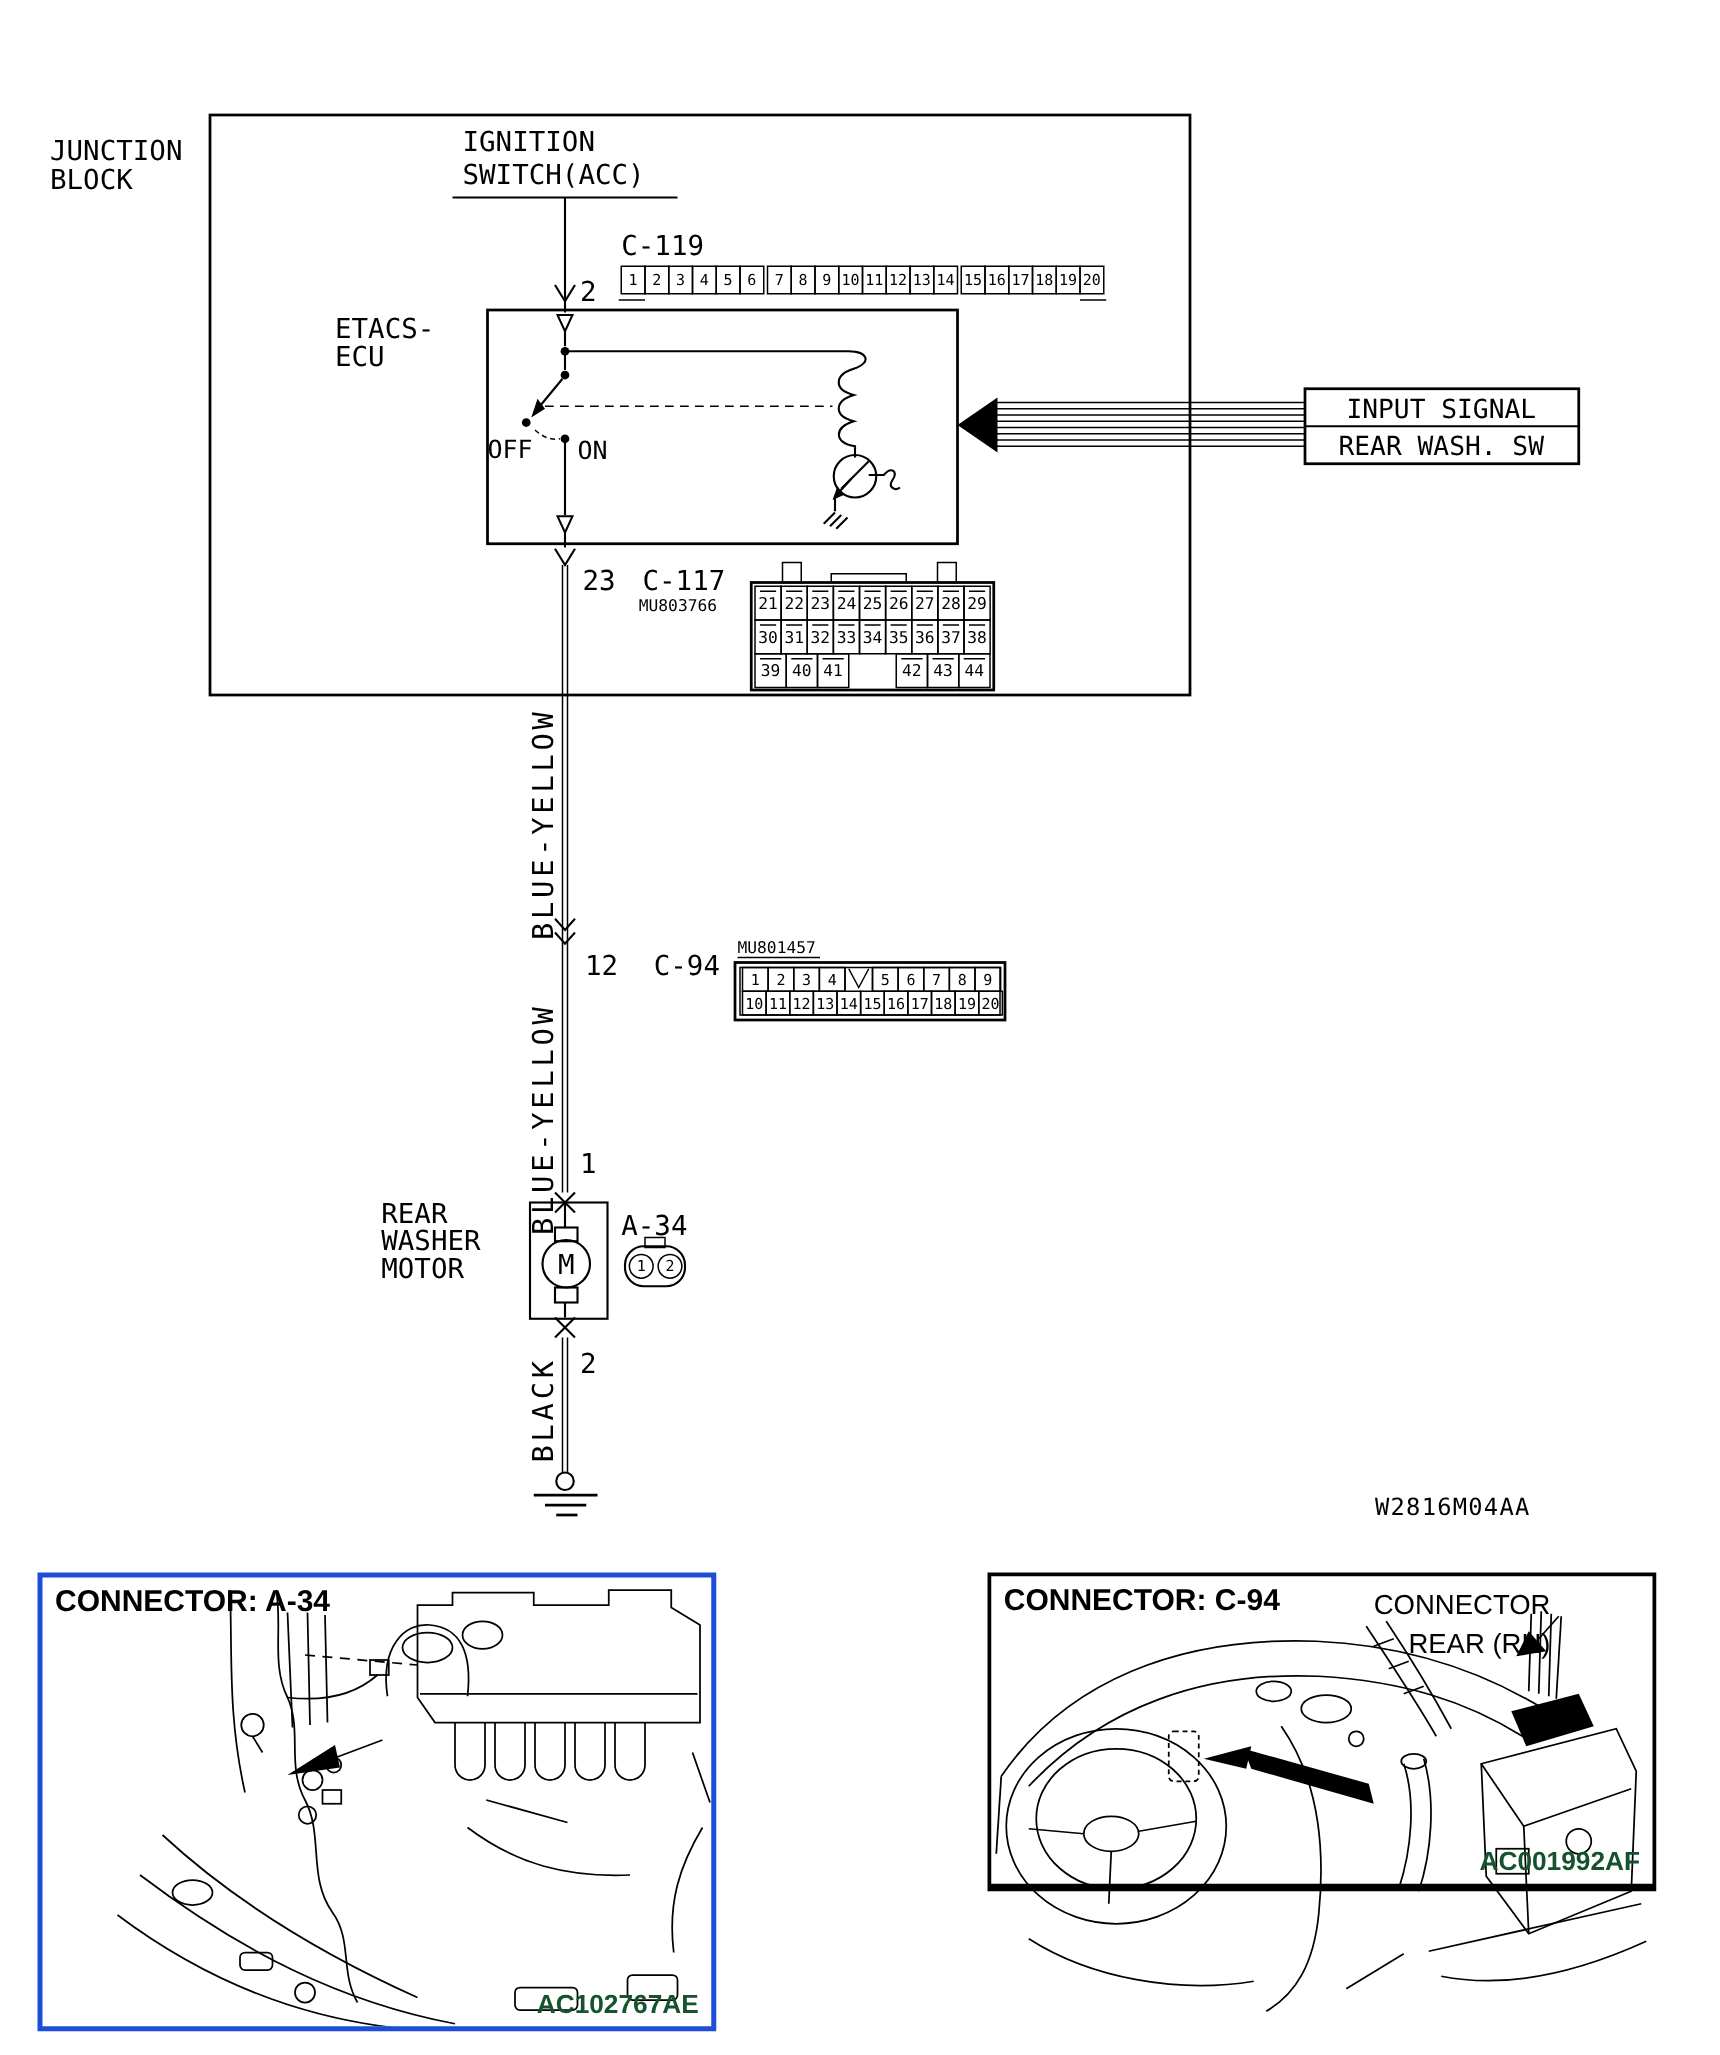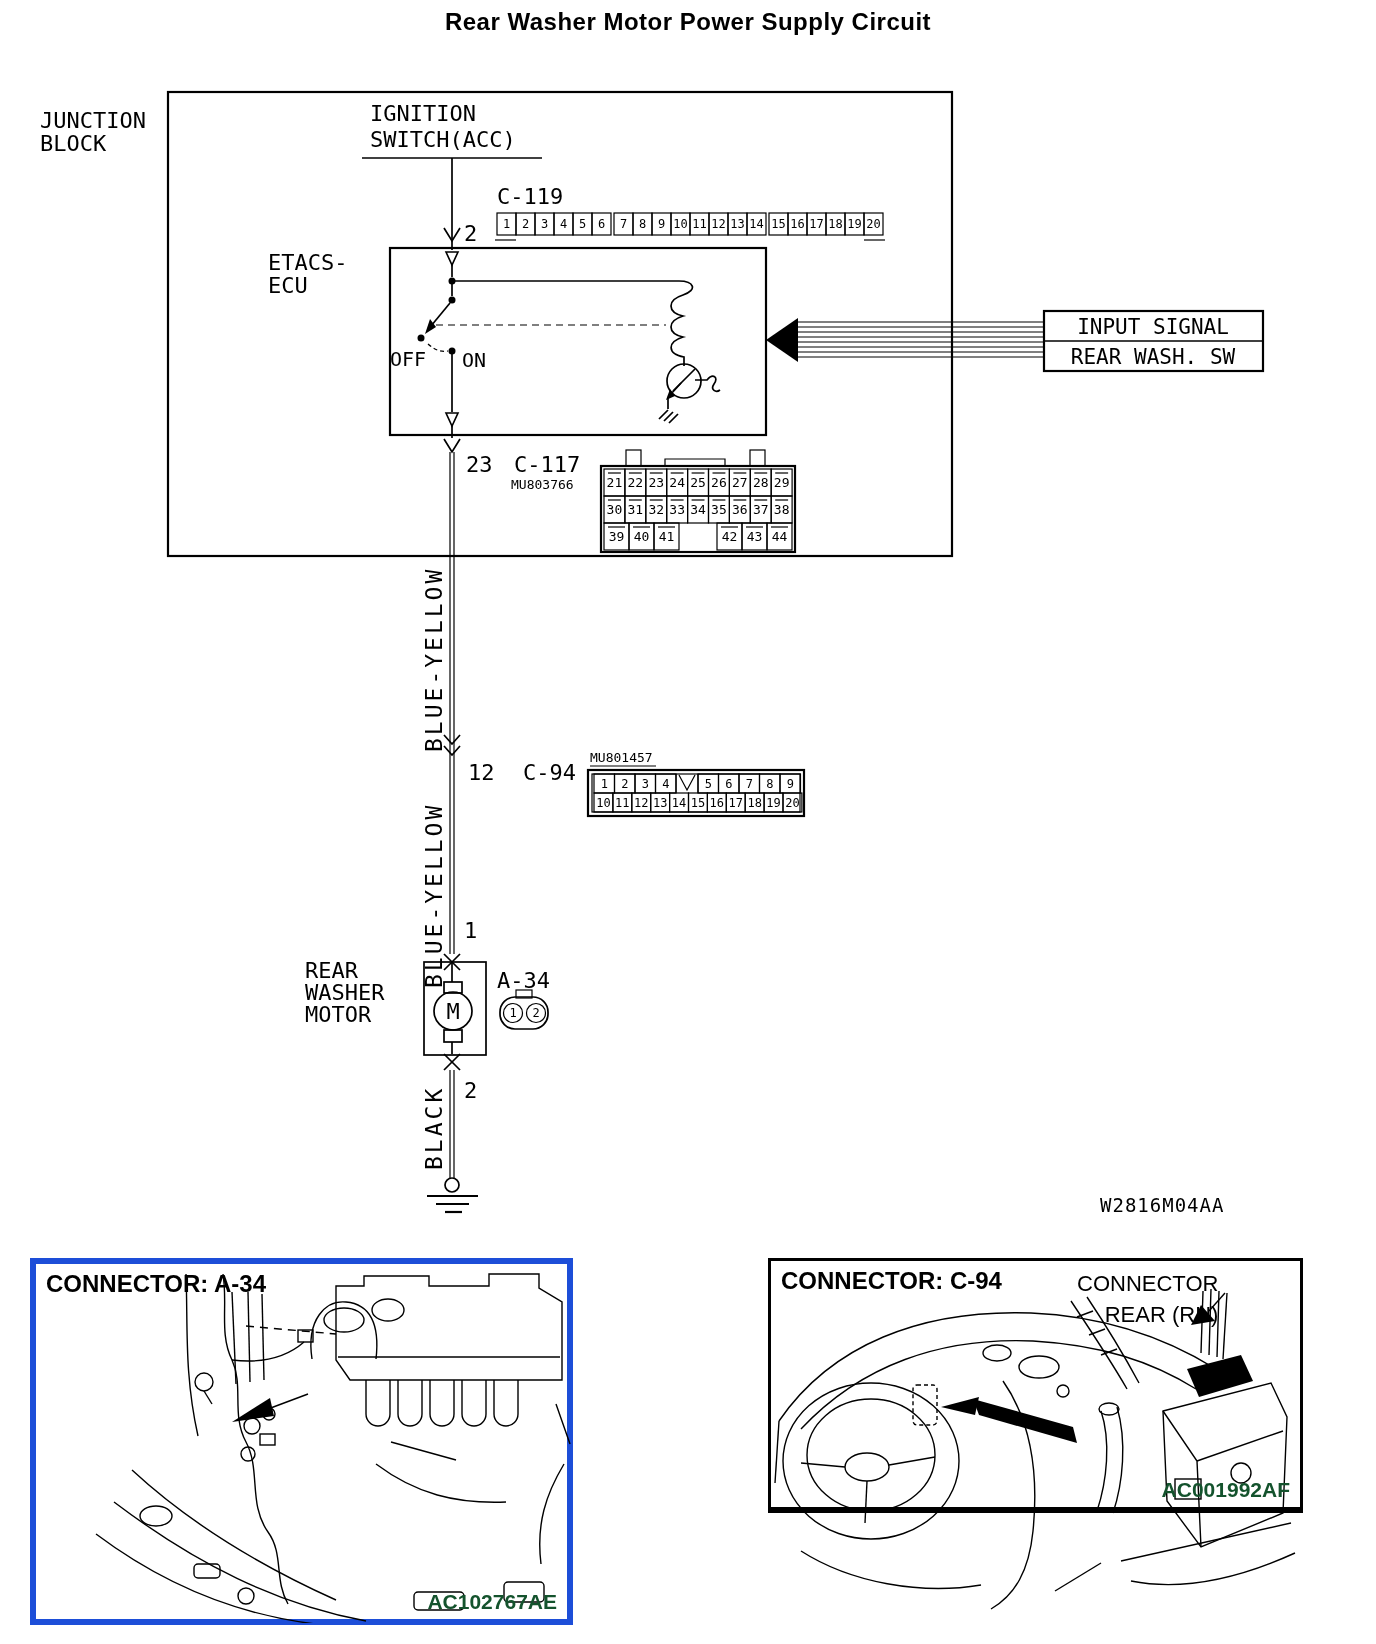--- a/index.html
+++ b/index.html
@@ -26,21 +26,20 @@
   .conn-code{position:absolute;right:10px;bottom:5px;font:bold 21px "Liberation Sans",sans-serif;color:#14532d;margin-top:24px;}
   .conn-note{position:absolute;left:306px;top:8px;font:22px "Liberation Sans",sans-serif;color:#000;line-height:1.4;text-align:right;}
   .sk{position:absolute;left:0;top:0;}
   .sk path,.sk line,.sk ellipse,.sk circle,.sk rect,.sk polyline{stroke:#000;fill:none;stroke-width:1.4;}
 </style>
 </head>
 <body>
 
 <div class="page">
 
-  <div class="title">Rear Washer Motor Power Supply Circuit</div>
 
   <svg id="schematic" width="1376" height="1240" viewBox="0 0 1376 1240" style="position:absolute;left:0;top:0;">
 
     <g>
       <rect class="ln2" x="168" y="92" width="784" height="464"></rect>
       <text class="t s22" x="40" y="128">JUNCTION</text>
       <text class="t s22" x="40" y="151">BLOCK</text>
     </g>
 
     <g>
@@ -319,21 +318,21 @@
       <rect x="726.3" y="793" width="18.9" height="19" class="cell"></rect>
       <text x="735.75" y="806.82" class="t" font-size="12" text-anchor="middle">17</text>
       <rect x="745.2" y="793" width="18.9" height="19" class="cell"></rect>
       <text x="754.6500000000001" y="806.82" class="t" font-size="12" text-anchor="middle">18</text>
       <rect x="764.1" y="793" width="18.9" height="19" class="cell"></rect>
       <text x="773.5500000000001" y="806.82" class="t" font-size="12" text-anchor="middle">19</text>
       <rect x="783" y="793" width="18.9" height="19" class="cell"></rect>
       <text x="792.45" y="806.82" class="t" font-size="12" text-anchor="middle">20</text>
     </svg>
 
-  <div class="conn-box" style="left:30px;top:1258px;width:543px;height:367px;border:6px solid #1d4ed8;">
+  <div class="conn-box" style="left:30px;top:1258px;width:543px;height:367px;border:4px solid #1d4ed8;">
     <svg class="sk" width="535" height="359" viewBox="0 0 535 359">
       <g>
         <path d="M150,10 C152,60 148,110 162,172"></path>
         <path d="M300,26 L300,22 L328,22 L328,12 L393,12 L393,22 L453,22 L453,10 L503,10 L503,24 L526,38 L526,116 L314,116 L300,96 Z"></path>
         <line x1="302" y1="93" x2="524" y2="93"></line>
         <ellipse cx="352" cy="46" rx="16" ry="11"></ellipse>
         <path d="M330,116 v34 a12,12 0 0 0 24,0 v-34"></path>
         <path d="M362,116 v34 a12,12 0 0 0 24,0 v-34"></path>
         <path d="M394,116 v34 a12,12 0 0 0 24,0 v-34"></path>
         <path d="M426,116 v34 a12,12 0 0 0 24,0 v-34"></path>
@@ -365,21 +364,21 @@
         <path d="M340,200 C380,230 420,240 470,238"></path>
         <path d="M355,178 L420,196"></path>
         <polygon points="196,158 234,134 238,152" fill="#000" stroke="none"></polygon>
         <line x1="232" y1="145" x2="272" y2="130" stroke-width="7"></line>
       </g>
     </svg>
     <div class="conn-header">CONNECTOR: A-34</div>
     <div class="conn-code">AC102767AE</div>
   </div>
 
-  <div class="conn-box" style="left:768px;top:1258px;width:535px;height:255px;border:3px solid #000;border-bottom-width:6px;">
+  <div class="conn-box" style="left:790px;top:1258px;width:535px;height:255px;border:3px solid #000;border-bottom-width:6px;">
     <svg class="sk" width="529" height="353" viewBox="0 0 529 353">
       <g>
         <path d="M8,160 C60,84 150,48 260,52 C330,55 392,75 445,108"></path>
         <path d="M30,168 C90,104 170,76 262,80 C330,84 380,100 425,128"></path>
         <line x1="8" y1="160" x2="4" y2="222"></line>
         <ellipse cx="100" cy="200" rx="88" ry="78" stroke-width="2"></ellipse>
         <ellipse cx="100" cy="194" rx="64" ry="56"></ellipse>
         <ellipse cx="96" cy="206" rx="22" ry="14"></ellipse>
         <line x1="30" y1="202" x2="74" y2="206"></line>
         <line x1="164" y1="196" x2="118" y2="204"></line>

